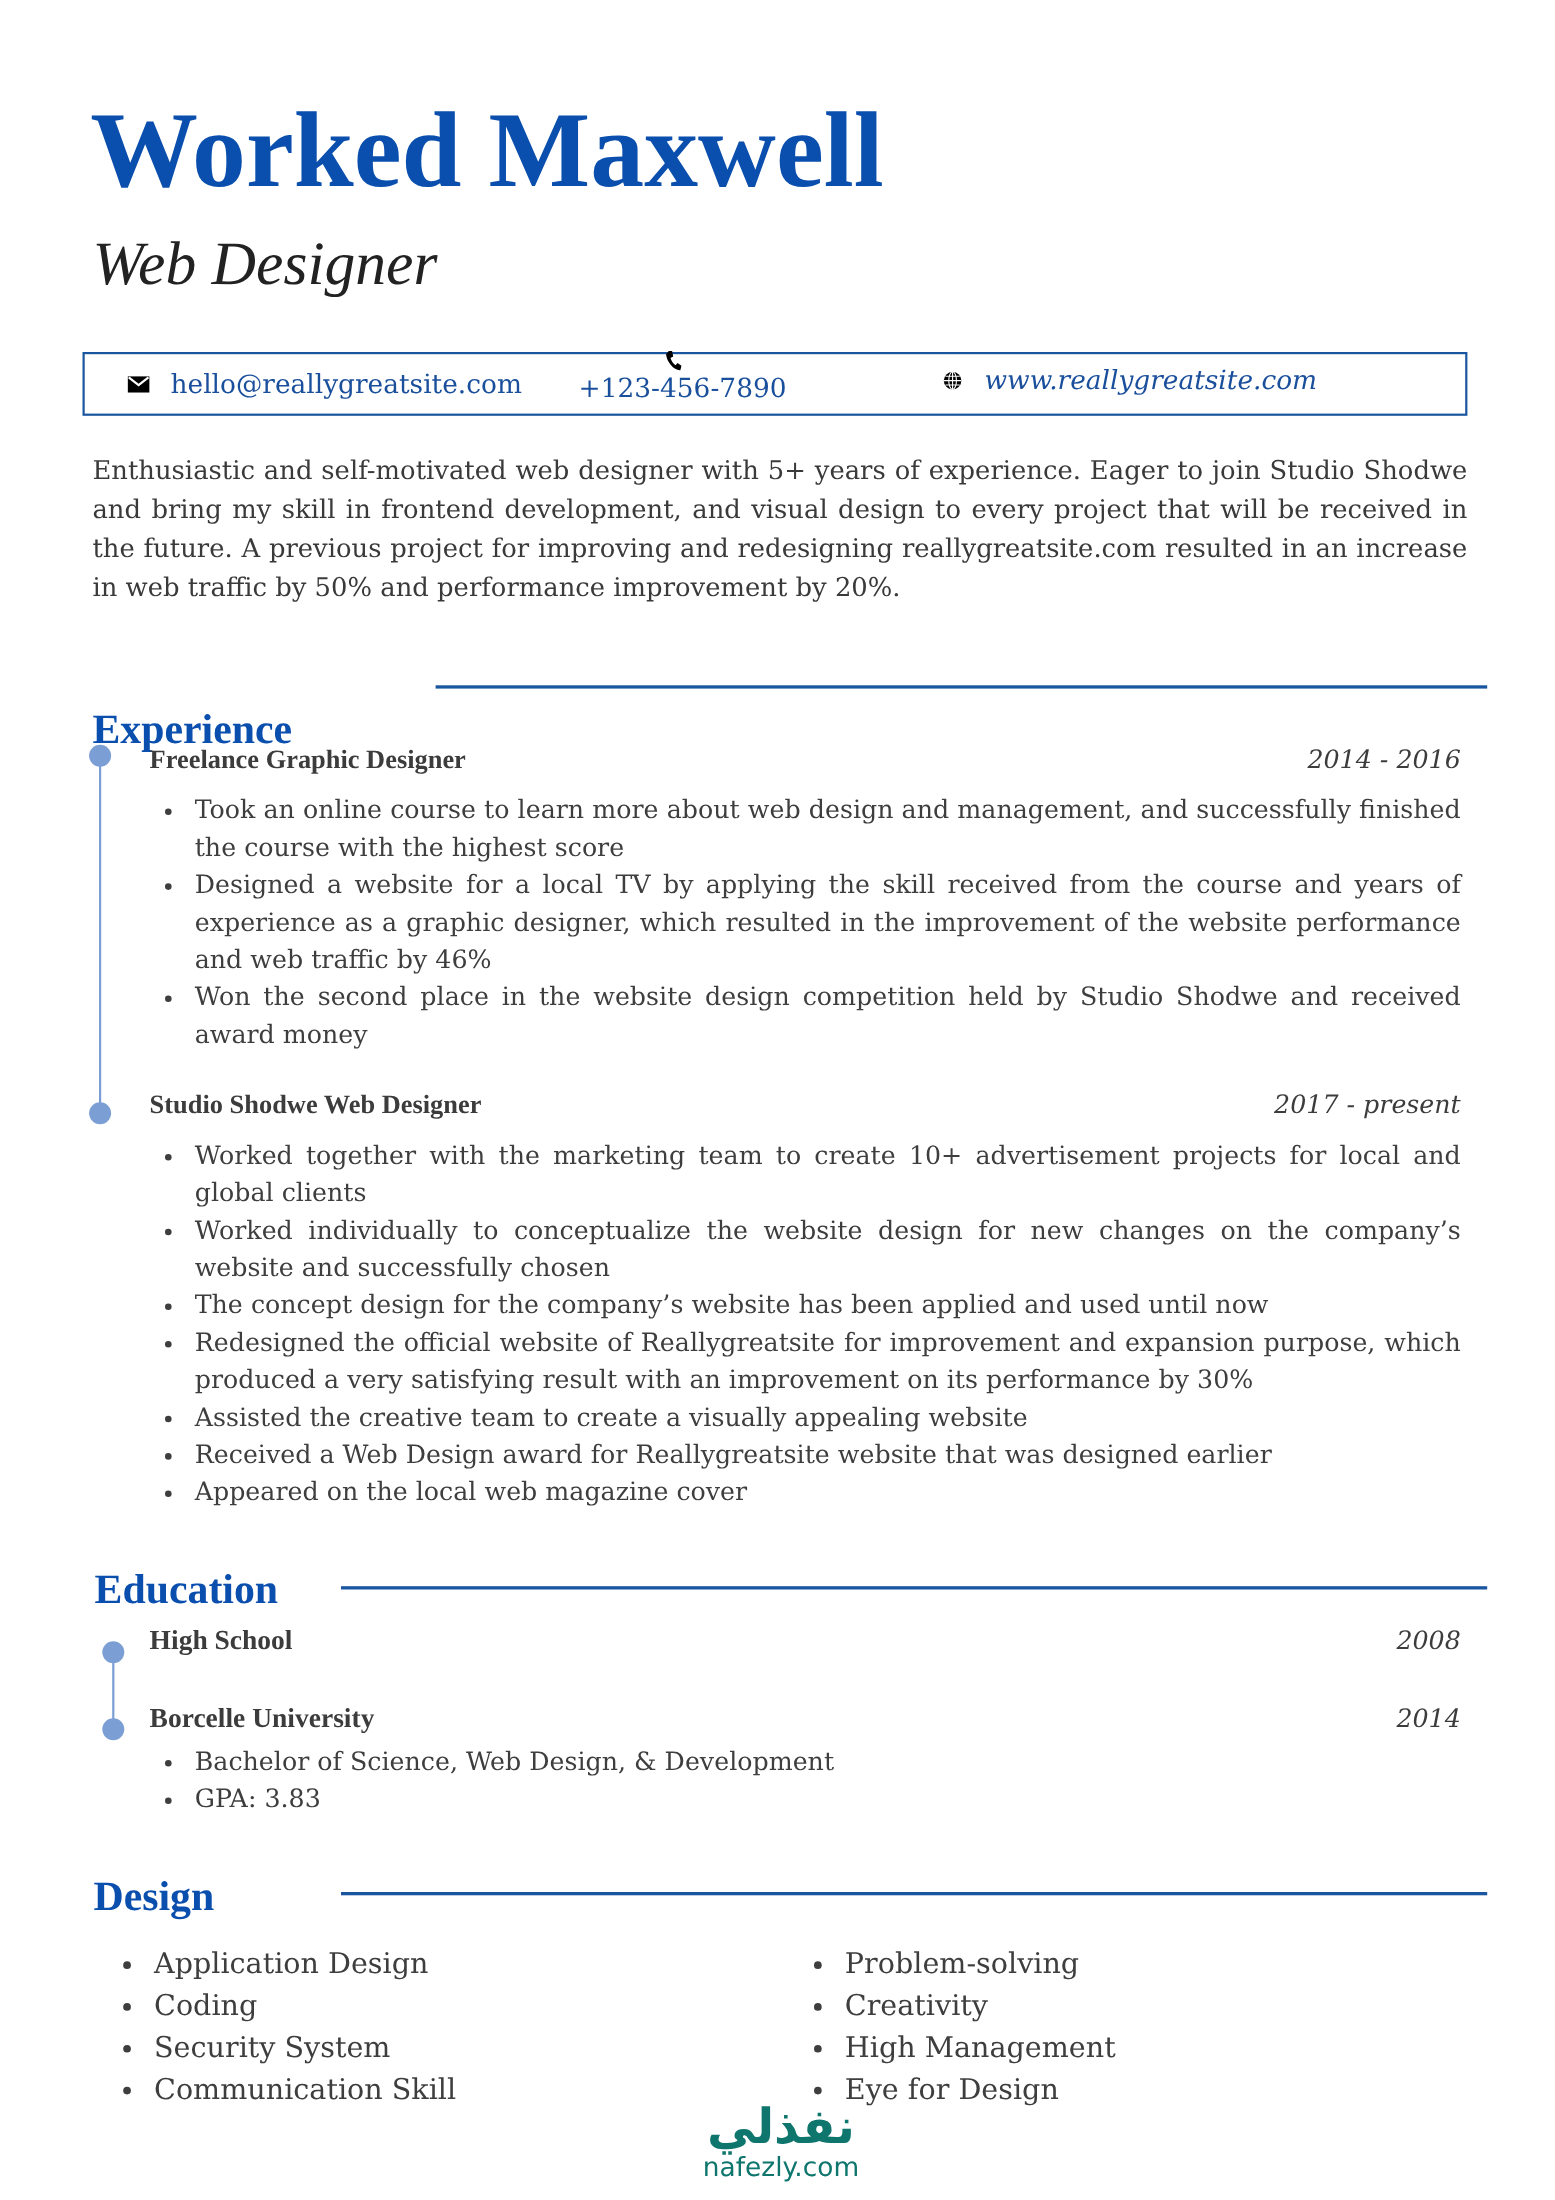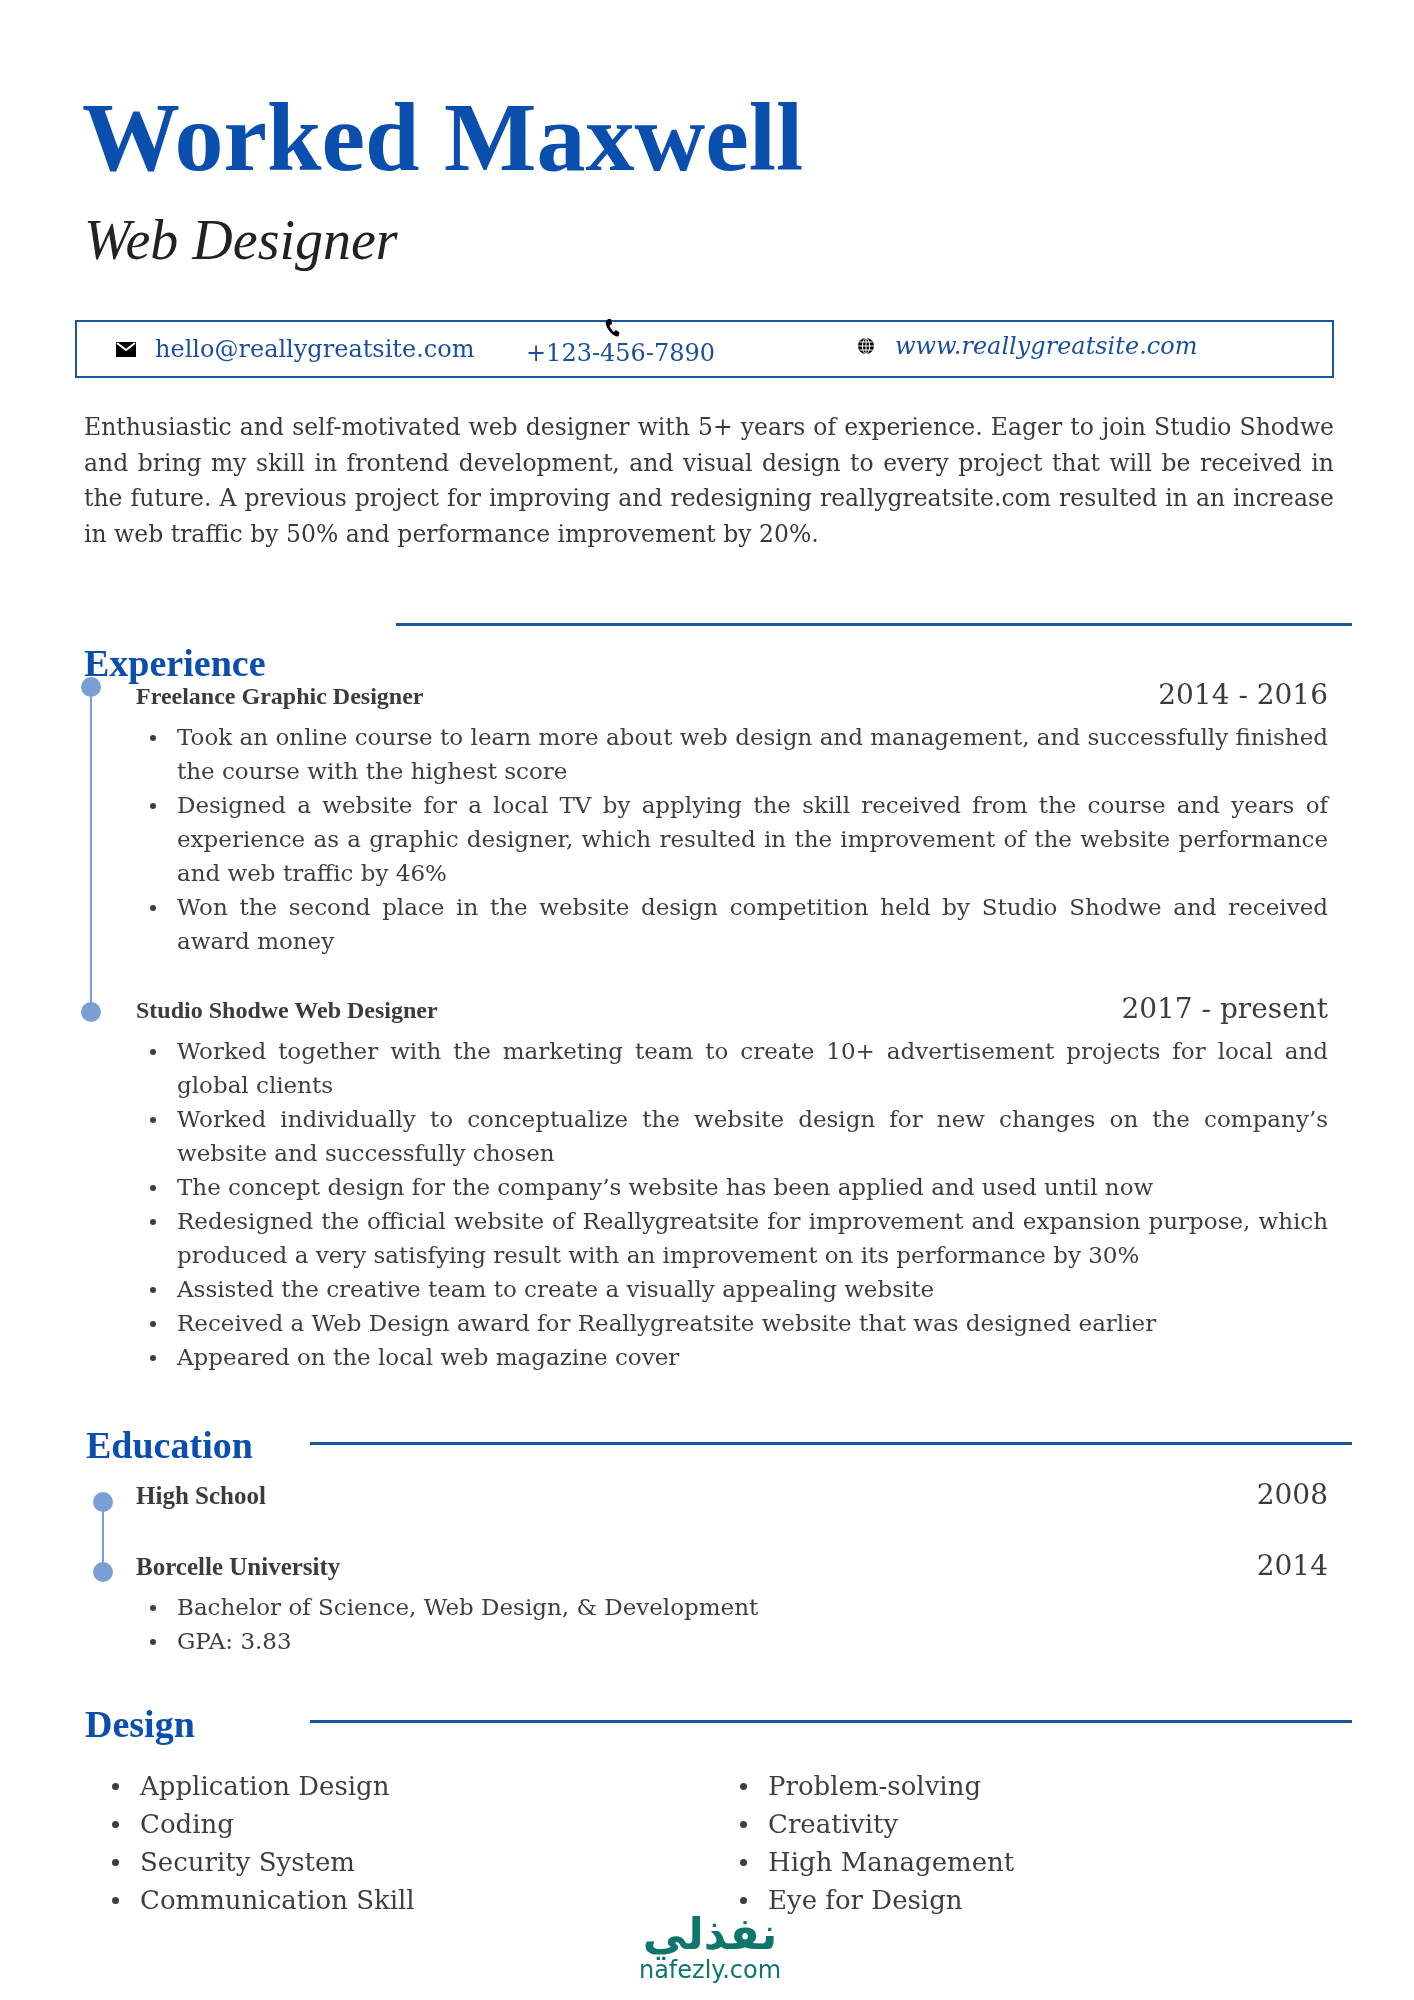--- a/index.html
+++ b/index.html
@@ -18,21 +18,21 @@
   .c-text.italic { font-style: italic; }
   .summary { left: 84px; top: 410px; width: 1250px; font-size: 23.5px; line-height: 35.5px;
              text-align: justify; color: #3a3a3a; }
   .sec-h { font-family: "Liberation Serif", serif; font-weight: bold; font-size: 38px; color: #0b4fae;
            line-height: 1; white-space: nowrap; }
   .rule { height: 3px; background: #1a56a0; }
   .tl-line { width: 2px; background: #7b9fd4; }
   .dot { width: 20px; height: 20px; border-radius: 50%; background: #7b9fd4; }
   .job-title { font-size: 24px; font-weight: bold; color: #3c3c3c; white-space: nowrap; font-family: Liberation Serif, serif; }
   .job-title.light { font-weight: 600; }
-  .job-date { font-size: 28px; color: #3c3c3c; white-space: nowrap; }
+  .job-date { font-style: italic; font-size: 23px; color: #3c3c3c; white-space: nowrap; }
   ul.bul { margin: 0; padding: 0; list-style: none; }
   ul.bul li { position: relative; padding-left: 41px; font-size: 23px; line-height: 34px; color: #3e3e3e;
               text-align: justify; }
   ul.bul li::before { content: ""; position: absolute; left: 14px; top: 15px; width: 6px; height: 6px;
                       border-radius: 50%; background: #3e3e3e; }
   ul.skills li { position: relative; padding-left: 34px; font-size: 26px; line-height: 38px; color: #3e3e3e; }
   ul.skills li::before { content: ""; position: absolute; left: 6px; top: 16px; width: 7px; height: 7px;
                          border-radius: 50%; background: #3e3e3e; }
   .watermark { left: 620px; top: 1912px; width: 180px; text-align: center; color: #0f766e; }
   .wm-ar { font-family: "DejaVu Sans", sans-serif; font-weight: bold; font-size: 44px; line-height: 1; }

